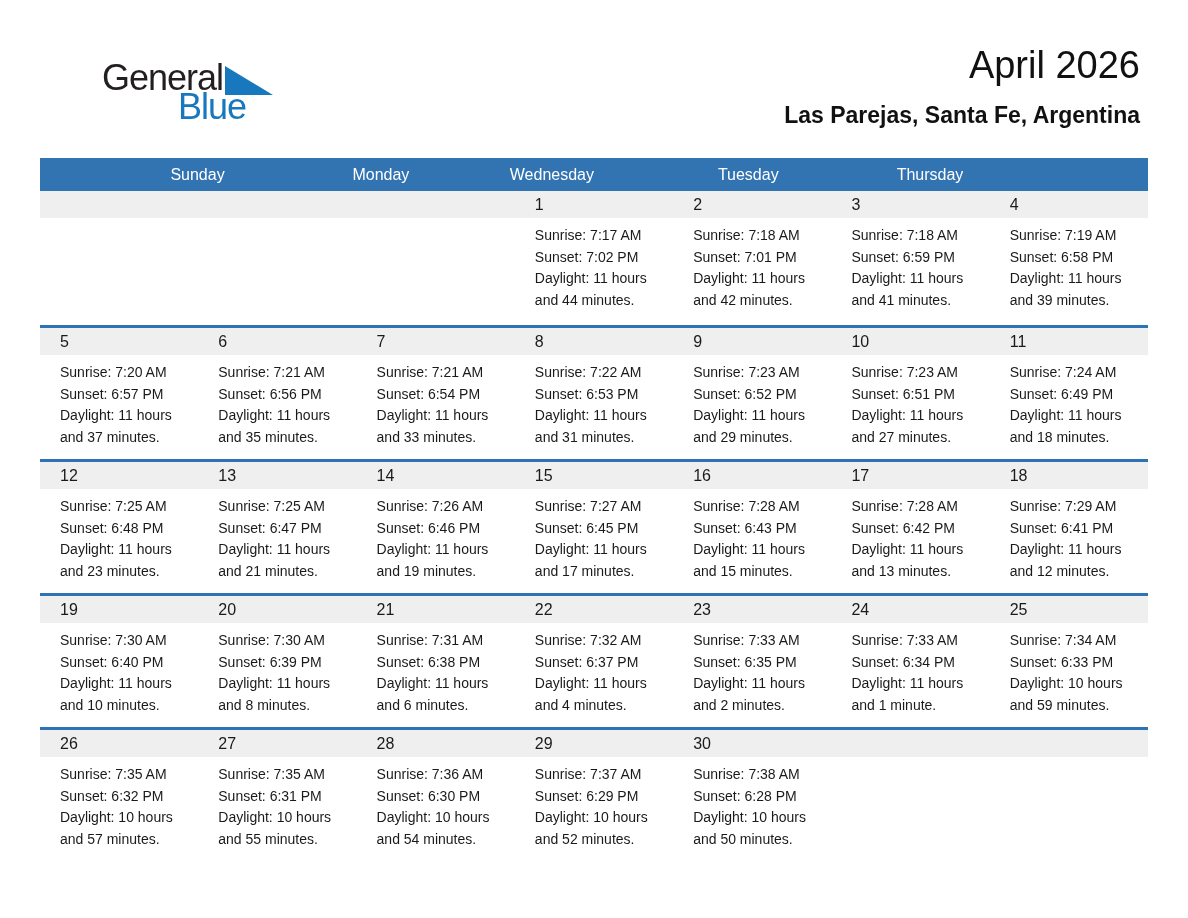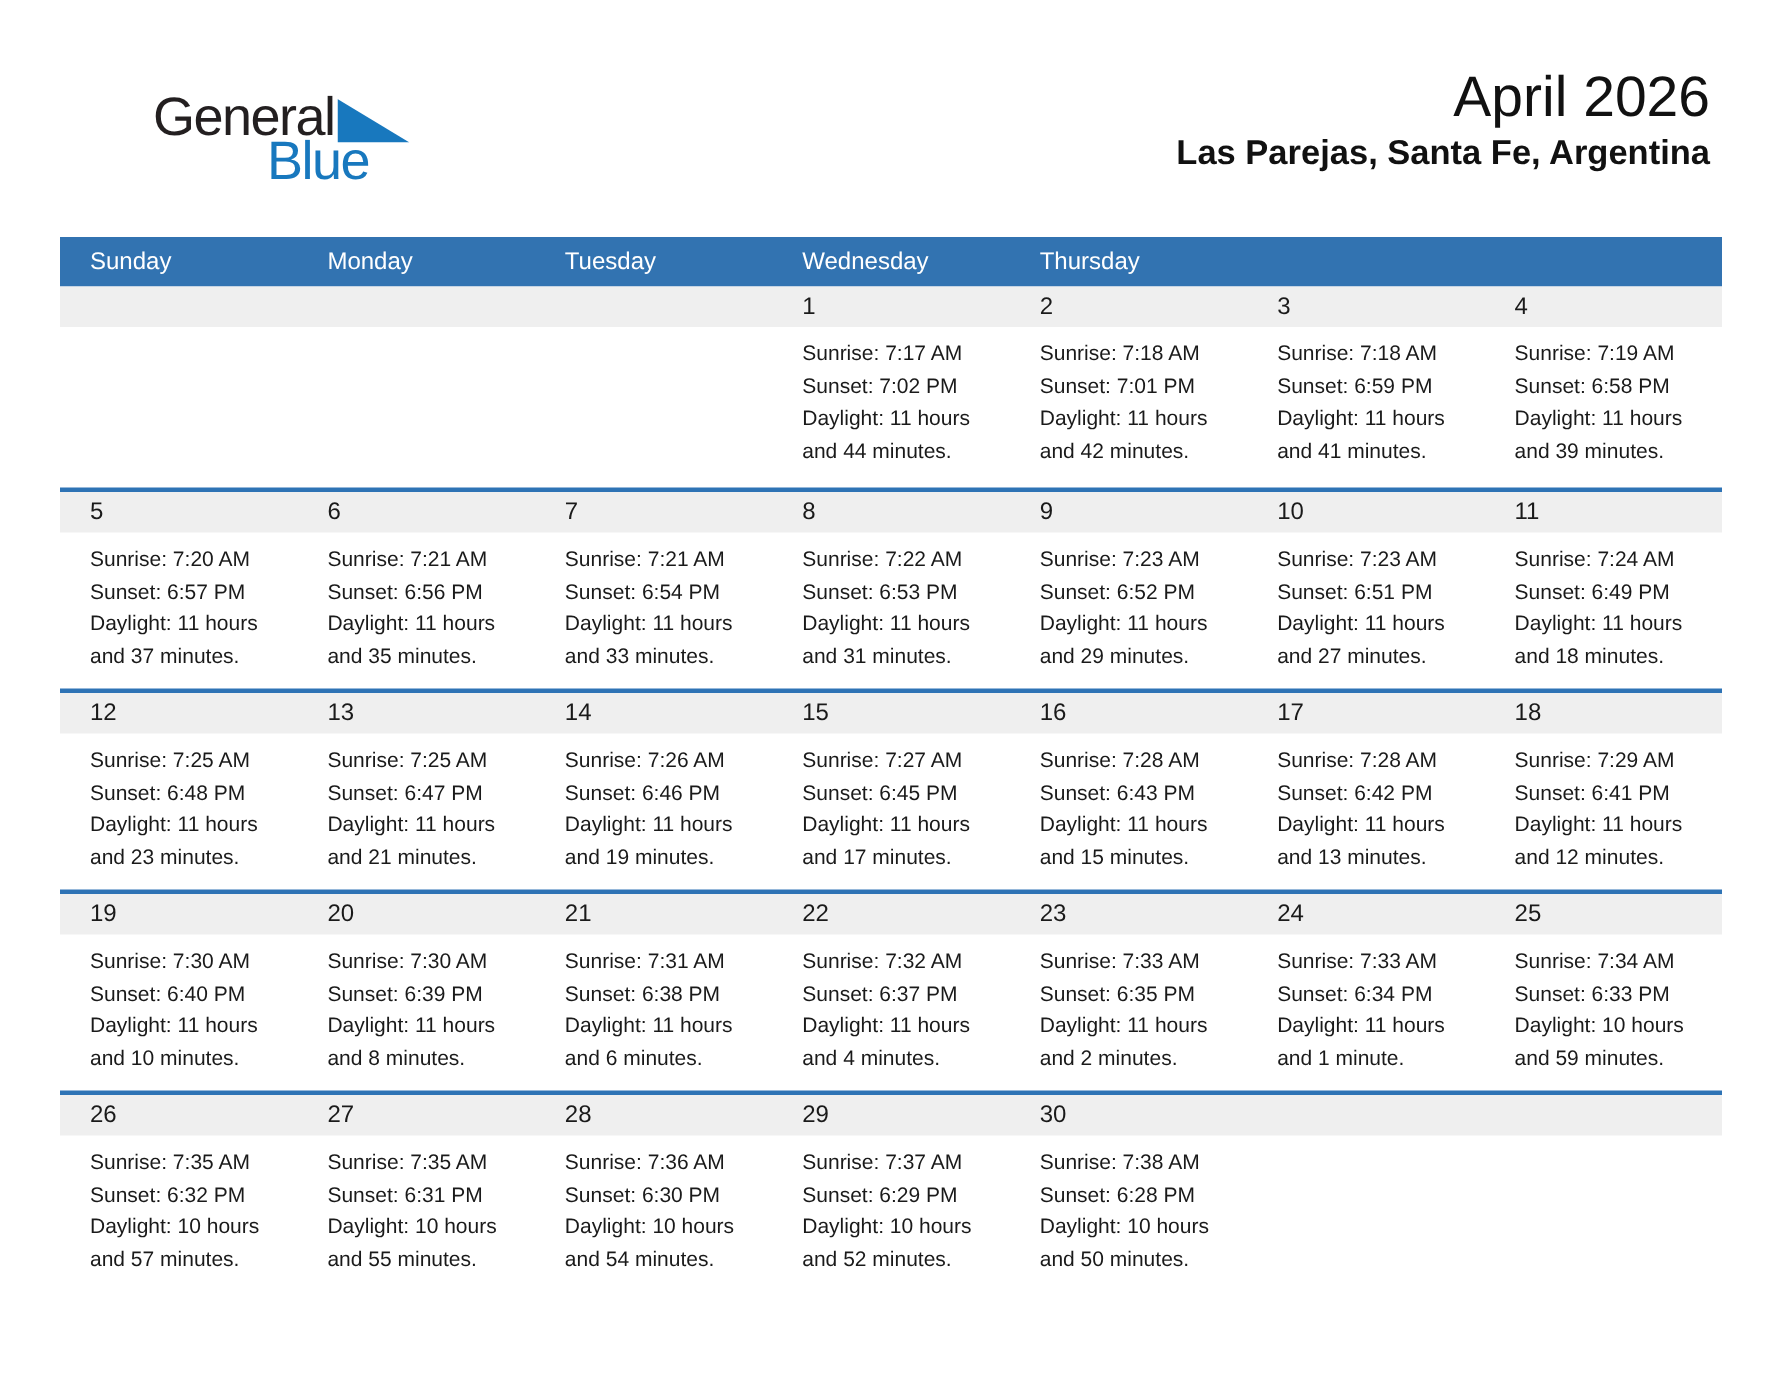--- a/index.html
+++ b/index.html
@@ -12,27 +12,27 @@
   .logo { position:absolute; left:54px; top:58px; width:240px; height:80px;margin-left:48px; }
   .logo-line1 { display:flex; align-items:flex-start; }
   .logo-general { font-size:36px; line-height:1.1; color:#231f20; letter-spacing:-1px; }
   .logo-triangle { width:48px; height:29px; margin:8px 0 0 2px; display:block; }
   .logo-triangle polygon { fill:var(--logo-blue,#1878BE); }
   .logo-blue { font-size:36px; line-height:1; color:var(--logo-blue,#1878BE); margin:-9px 0 0 76px; letter-spacing:-1px; }
 
   
   .titles { position:absolute; right:48px; top:44px; text-align:right; }
   .month-title { font-size:38px; line-height:1.15; color:#111111; }
-  .location { font-size:23px; font-weight:700; color:#111111; }
+  .location { font-size:23px; font-weight:700; color:#111111; margin-top:14px; }
 
   
   .calendar { position:absolute; left:40px; top:158px; width:1108px; }
   .weekday-row {
-    display:grid; grid-template-columns:repeat(7,1fr);
-    background:var(--header-blue,#3273B1); height:33px;
+    display:grid; grid-template-columns:repeat(6,1fr);
+    background:var(--header-blue,#3273B1); height:33px;text-align:right;
   }
   .weekday-cell {
     color:#ffffff; font-size:16px; line-height:33px; padding-left:20px;
     white-space:nowrap; overflow:hidden;
   }
   .week { height:134px; box-sizing:border-box; }
   .week + .week { border-top:3px solid var(--row-divider-blue,#2E73B5); }
   .num-band {
     display:grid; grid-template-columns:repeat(7,1fr);
     background:var(--day-band-gray,#EFEFEF); height:27px; align-items:center;
@@ -59,22 +59,22 @@
 
   <div class="titles">
     <div class="month-title">April 2026</div>
     <div class="location">Las Parejas, Santa Fe, Argentina</div>
   </div>
 
   <div class="calendar">
     <div class="weekday-row">
         <div class="weekday-cell">Sunday</div>
         <div class="weekday-cell">Monday</div>
+        <div class="weekday-cell">Wednesday</div>
         <div class="weekday-cell">Tuesday</div>
-        <div class="weekday-cell">Wednesday</div>
         <div class="weekday-cell">Thursday</div>
       </div>
     <div class="weeks">
         <div class="week">
           <div class="num-band">
             <div class="num-cell"></div>
             <div class="num-cell"></div>
             <div class="num-cell"></div>
             <div class="num-cell">1</div>
             <div class="num-cell">2</div>

